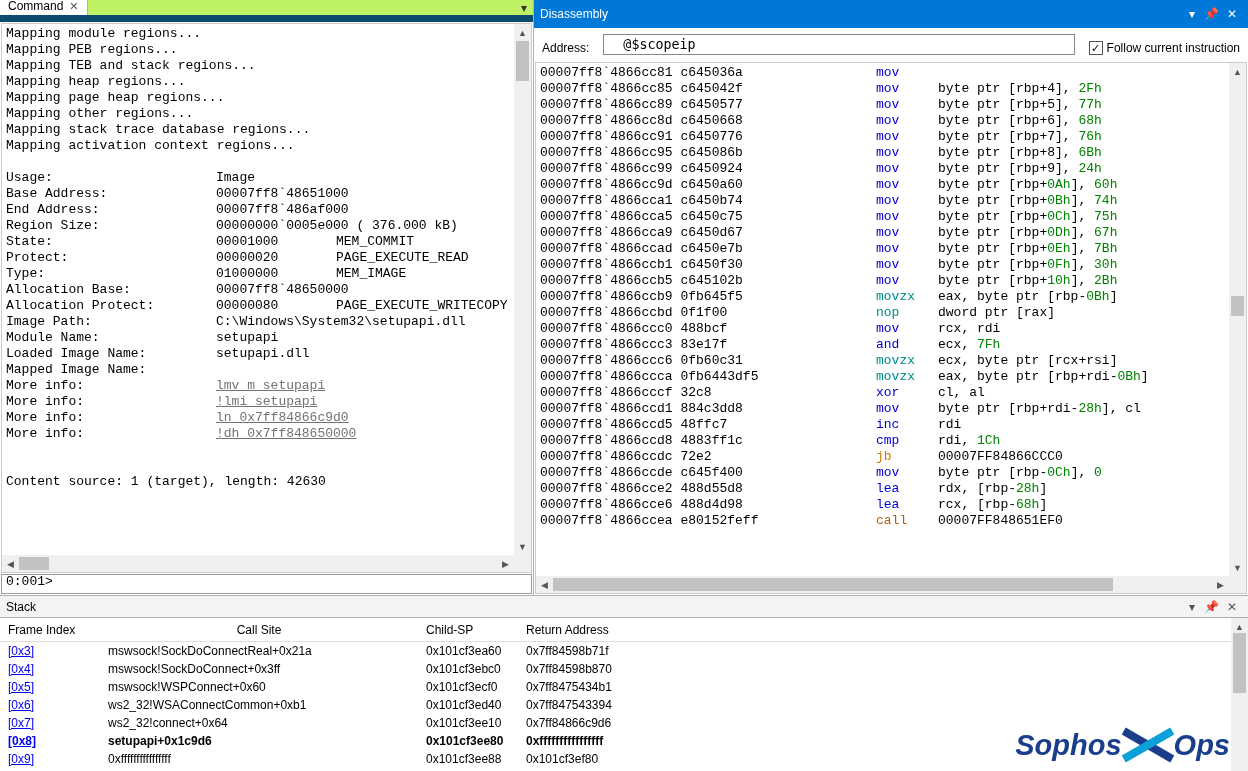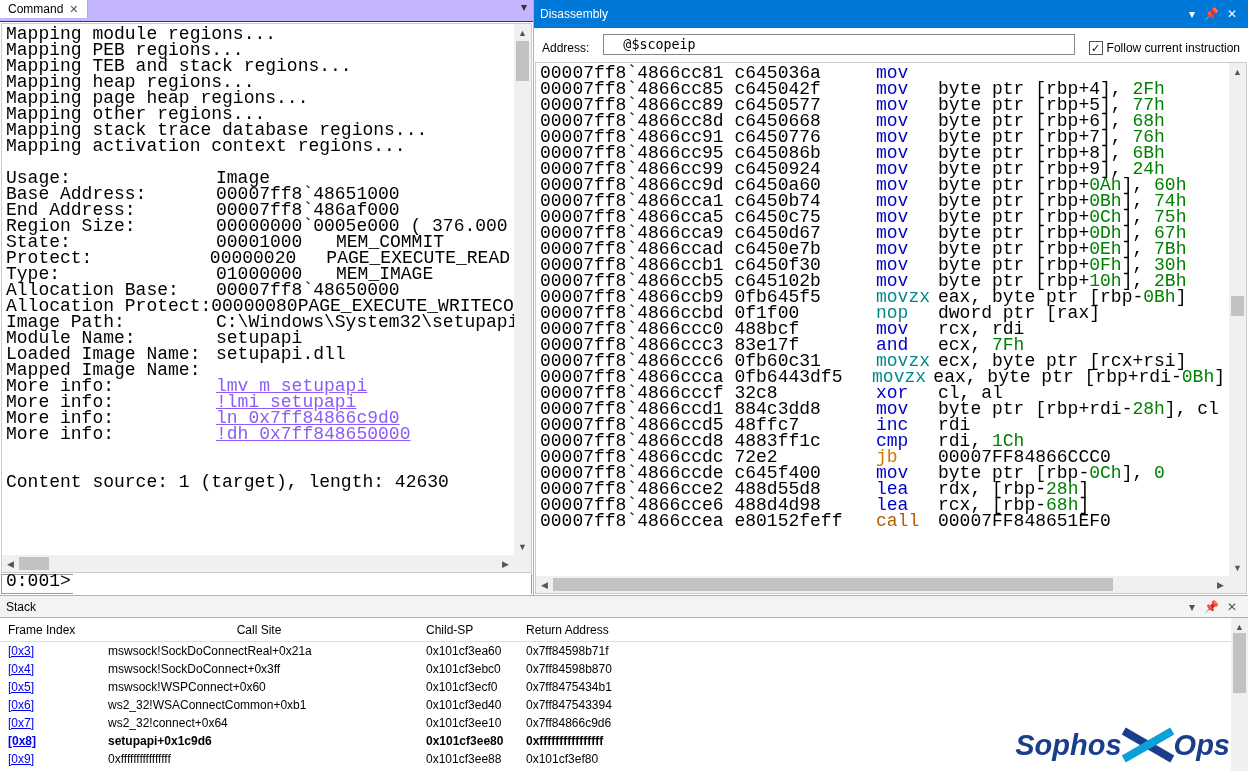--- a/index.html
+++ b/index.html
@@ -5,29 +5,29 @@
   * { box-sizing: border-box; margin: 0; padding: 0; }
   body {
     font-family: "Segoe UI", Tahoma, sans-serif;
     font-size: 12px;
     background: #fff;
     width: 1248px;
     height: 771px;
     overflow: hidden;
     position: relative;
   }
-  .mono { font-family: Consolas, "Courier New", monospace; font-size: 18px; }
+  .mono { font-family: Consolas, "Courier New", monospace; font-size: 13px; }
   
   
   .toprow { display: flex; height: 596px; border-bottom: 1px solid #b0b0b0; }
   .col-left { width: 534px; border-right: 1px solid #b0b0b0; display: flex; flex-direction: column; }
   .col-right { flex: 1; display: flex; flex-direction: column; }
   
   
-  .tabbar { display: flex; align-items: flex-start; height: 22px; background: #c4b5fd; border-bottom: 1px solid #0c4a6e; }
+  .tabbar { display: flex; align-items: flex-end; height: 22px; background: #bef264; border-bottom: 7px solid #0c4a6e; }
   .tab { padding: 2px 8px; background: #fff; border-right: 1px solid #b0b0b0; display: flex; align-items: center; gap: 6px; }
   .tab .x { color: #555; font-size: 11px; cursor: pointer; }
   .tabbar .spacer { flex: 1; }
   .tabbar .menu-arrow { padding: 0 6px; color: #333; }
   
   
   .titlebar {
     background: #0078d7; color: #fff; height: 28px;
     display: flex; align-items: center; padding: 0 6px;
   }
@@ -39,21 +39,21 @@
   .scroll-inner { position: absolute; inset: 0 17px 17px 0; overflow: hidden; padding: 2px 4px; }
   .vscroll { position: absolute; right: 0; top: 0; bottom: 17px; width: 17px; background: #f0f0f0; display: flex; flex-direction: column; }
   .hscroll { position: absolute; left: 0; bottom: 0; right: 17px; height: 17px; background: #f0f0f0; display: flex; }
   .sb-btn { width: 17px; height: 17px; background: #f0f0f0; display: flex; align-items: center; justify-content: center; font-size: 9px; color: #555; }
   .vscroll .track, .hscroll .track { flex: 1; position: relative; }
   .thumb { position: absolute; background: #c2c2c2; }
   .corner { position: absolute; right: 0; bottom: 0; width: 17px; height: 17px; background: #f0f0f0; }
   
   
   .cmd-body { line-height: 16px; white-space: pre; }
-  .cmd-body a { color: #8b5cf6; }
+  .cmd-body a { color: #737373; }
   .kv { display: flex; }
   .kv .k { width: 210px; }
   .kv .v1 { width: 120px; }
   
   
   .promptline { display: flex; height: 20px; border: 1px solid #999; margin: 0 1px 1px 1px; align-items: center; }
   .promptline .prompt { padding: 0 2px 6px 4px; }
   .promptline input { flex: 1; border: none; outline: none; font: inherit; }
   
   

